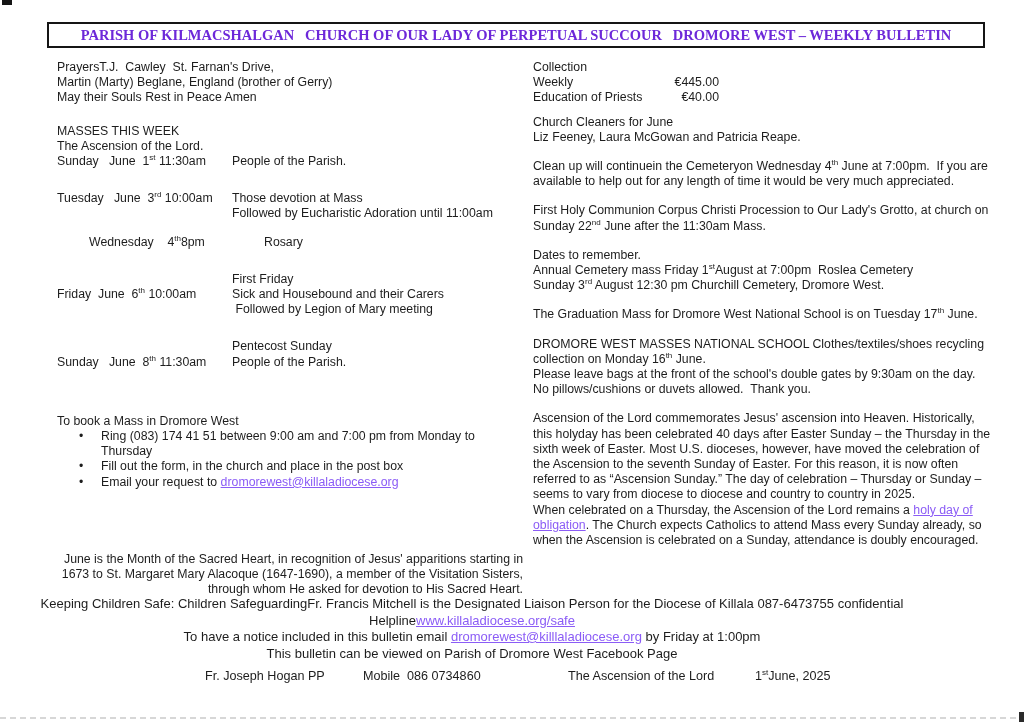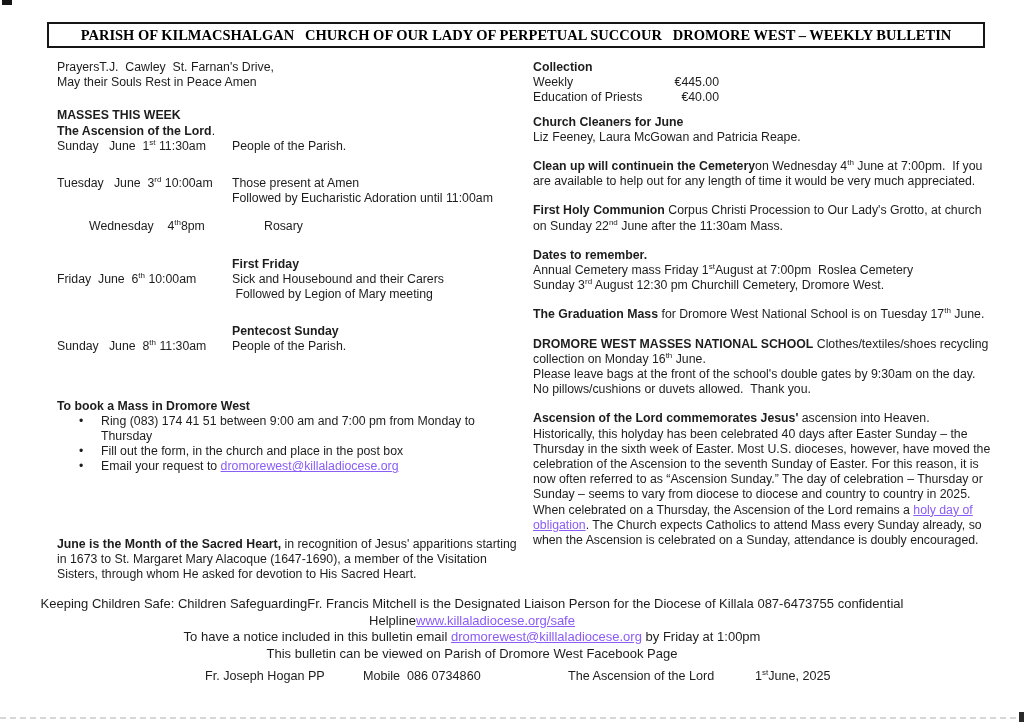--- a/index.html
+++ b/index.html
@@ -6,57 +6,57 @@
   html, body { margin: 0; padding: 0; }
   body {
     width: 1024px; height: 724px;
     background: #ffffff;
     font-family: "Liberation Sans", sans-serif;
     color: #1d1d1d;
     position: relative;
     overflow: hidden;
   }
   .txt { white-space: pre-wrap; }
-  .b { font-weight: 700; }
+  .b { font-weight: 400; }
   .sup { font-size: 8px; vertical-align: super; line-height: 0; }
   .link { color: #8b5cf6; text-decoration: underline; cursor: pointer; }
 
   
   .corner-mark { position: absolute; left: 2px; top: 0; width: 10px; height: 5px; background: #151515; }
   .bottom-dash { position: absolute; left: 0; top: 717px; width: 1016px; border-top: 2px dashed #d7d7d7; }
   .bottom-right-mark { position: absolute; right: 0; top: 712px; width: 5px; height: 10px; background: #2a2a2a; }
 
   
   .header-box {
     position: absolute; left: 47px; top: 22px; width: 938px; height: 26px;
     border: 2px solid #151515;
     display: flex; align-items: center; justify-content: center;
     background: #fff;
   }
   .header-title {
     font-family: "Liberation Serif", serif;
     font-weight: 700; font-size: 14.5px; white-space: pre;
-    color: #000000;
+    color: #6d28d9;
   }
 
   
   .col-left  { position: absolute; left: 57px;  top: 60px; width: 466px; font-size: 12.3px; line-height: 15.2px; }
   .col-right { position: absolute; left: 533px; top: 60px; width: 458px; font-size: 12.3px; line-height: 15.2px; }
 
   .masses-head { margin-top: 18px; }
 
   .sched-row { display: grid; grid-template-columns: 162px 1fr; gap: 13px; }
   .gap22 { margin-top: 22px; }
   .gap13 { margin-top: 13px; margin-left: 32px; }
 
   .booking { margin-top: 44px; }
   .bullet-row { display: grid; grid-template-columns: 22px 1fr; padding-left: 22px; }
   .bullet-row .bullet { text-align: left; }
 
-  .sacred { margin-top: 62px; }
+  .sacred { margin-top: 62px; text-align: right; }
 
   .rsec { margin-bottom: 14px; }
   .coll-row { display: grid; grid-template-columns: 128px 58px; }
   .coll-amt { text-align: right; }
 
   
   .footer { position: absolute; left: 0; top: 596px; width: 944px; text-align: center; font-size: 13px; line-height: 16px; }
   .footer-line { margin-bottom: 0.5px; }
   .footer-bottom { position: absolute; top: 669px; left: 0; width: 1024px; height: 16px; font-size: 12.6px; }
   .fb-item { position: absolute; white-space: pre; }
@@ -71,39 +71,40 @@
 <div class="corner-mark"></div>
 
 <div class="header-box">
   <span class="header-title">PARISH OF KILMACSHALGAN   CHURCH OF OUR LADY OF PERPETUAL SUCCOUR   DROMORE WEST – WEEKLY BULLETIN</span>
 </div>
 
 <div class="col-left">
 
   <div>
     <div class="txt">PrayersT.J.  Cawley  St. Farnan's Drive,</div>
+    <div class="txt">Martin (Marty) Beglane, England (brother of Gerry)</div>
     <div class="txt">May their Souls Rest in Peace Amen</div>
   </div>
 
   <div class="masses-head">
     <div class="b txt">MASSES THIS WEEK</div>
     <div><span class="b txt">The Ascension of the Lord</span><span class="txt">.</span></div>
   </div>
 
   <div>
 
     <div class="sched-row">
       <div class="txt"><span>Sunday   June  1</span><span class="sup">st</span><span> 11:30am</span></div>
       <div class="txt">People of the Parish.</div>
     </div>
 
     <div class="sched-row gap22">
       <div class="txt"><span>Tuesday   June  3</span><span class="sup">rd</span><span> 10:00am</span></div>
       <div>
-        <div class="txt">Those present at Amen</div>
+        <div class="txt">Those devotion at Mass</div>
         <div class="txt">Followed by Eucharistic Adoration until 11:00am</div>
       </div>
     </div>
 
     <div class="sched-row gap13">
       <div class="txt"><span>Wednesday    4</span><span class="sup">th</span><span>8pm</span></div>
       <div class="txt">Rosary</div>
     </div>
 
     <div class="sched-row gap22">

